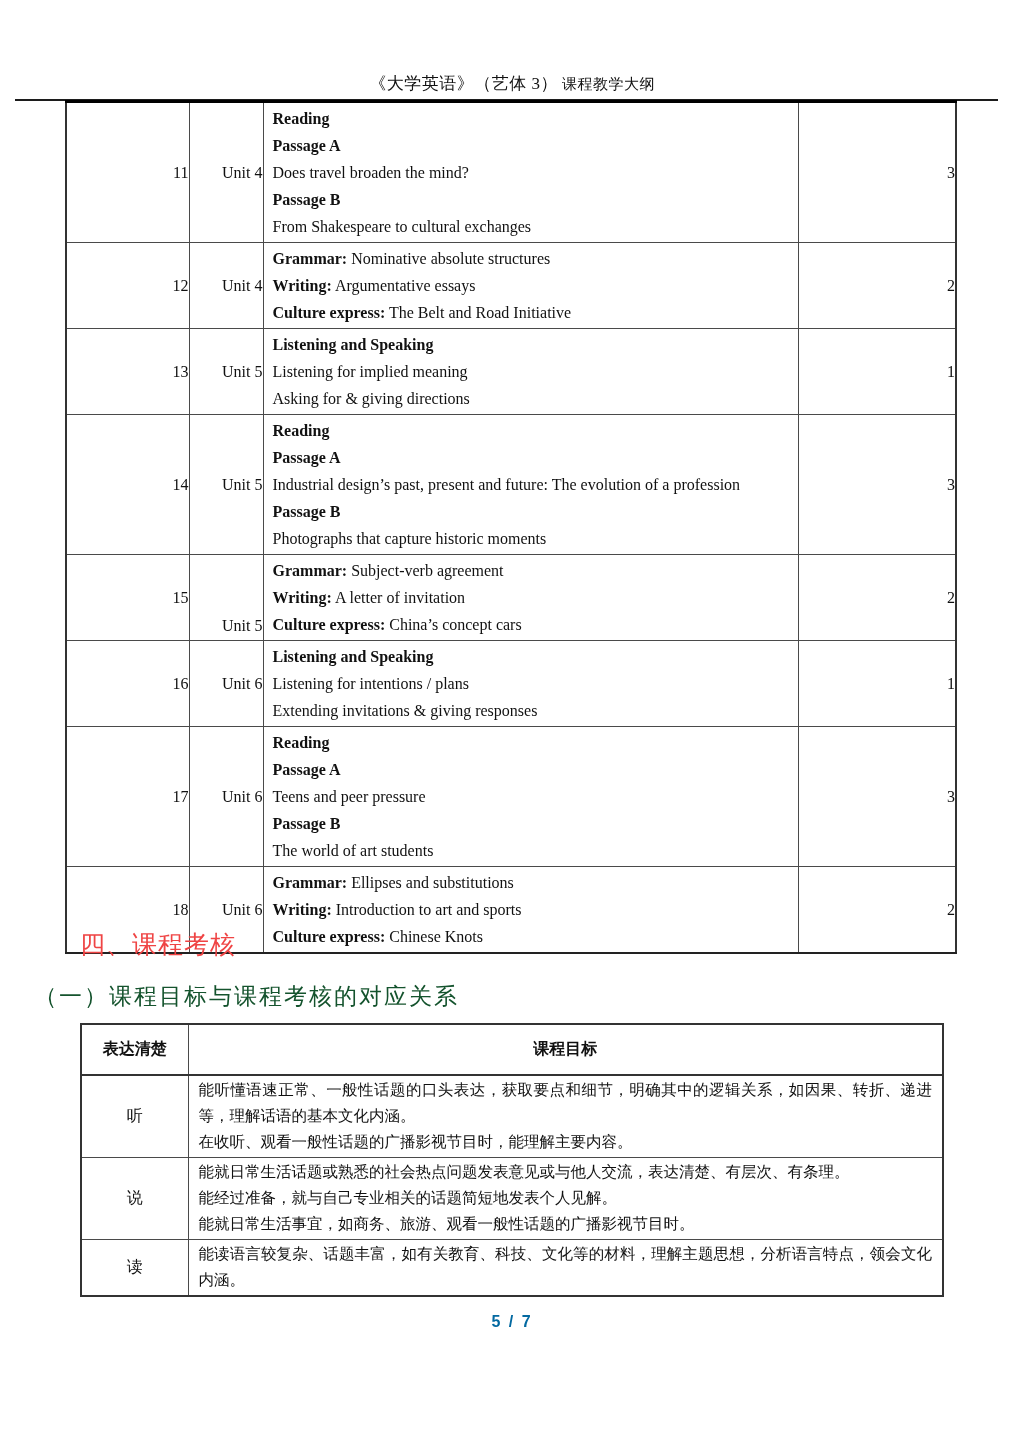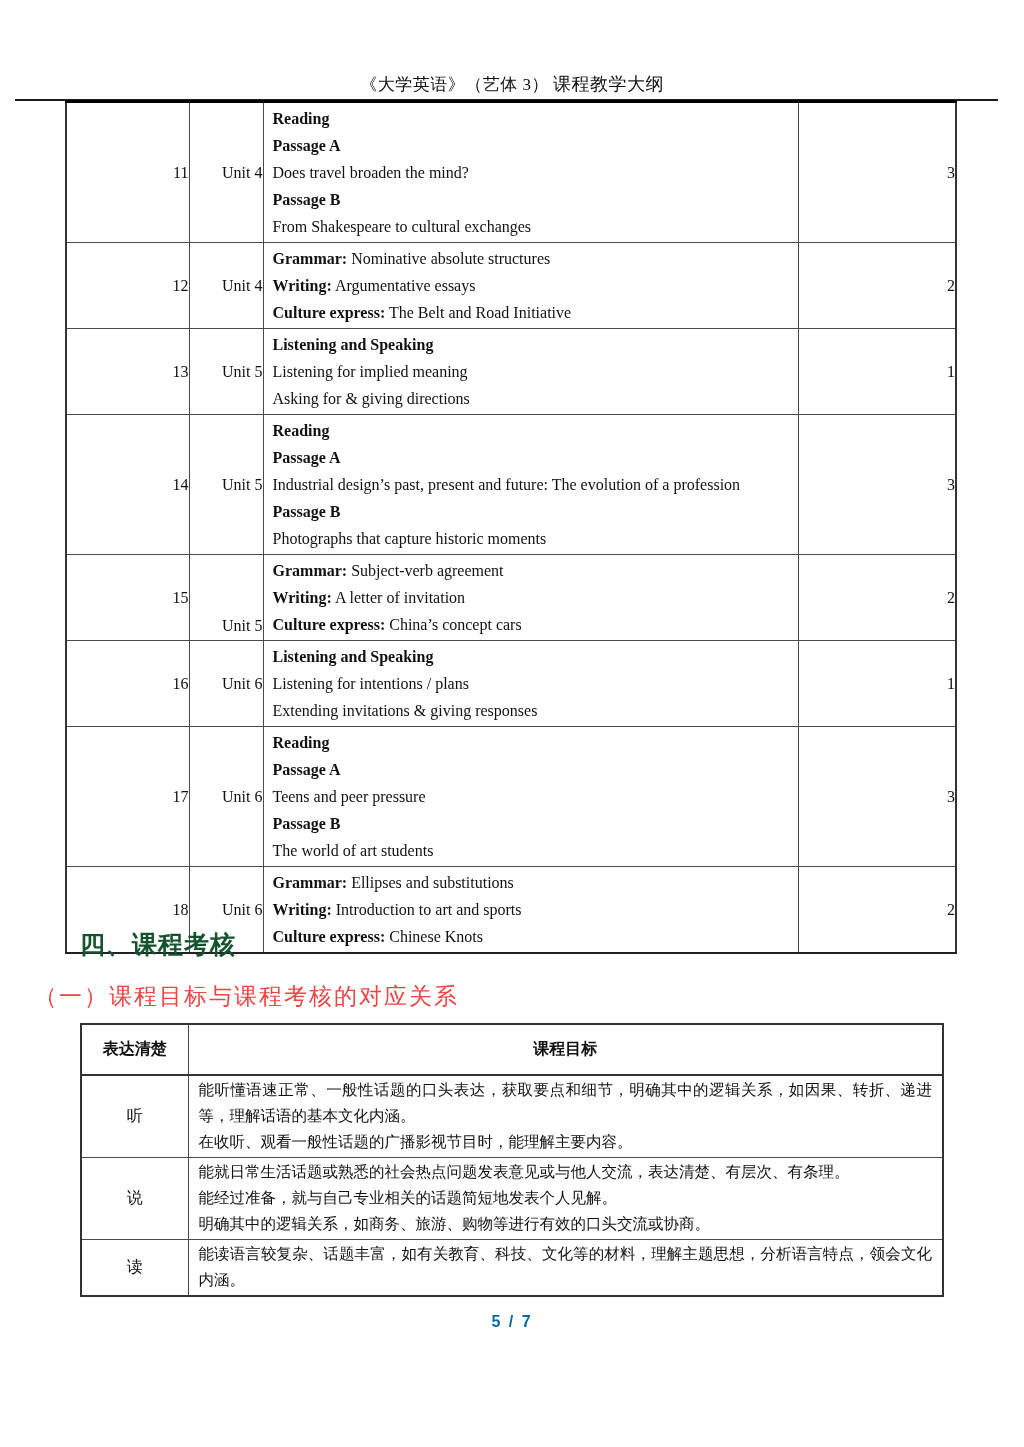--- a/index.html
+++ b/index.html
@@ -25,21 +25,21 @@
     width: 100%;
     text-align: center;
     white-space: nowrap;
   }
   .doc-header .main-title {
     font-size: 17px;
     letter-spacing: 0.5px;
     text-align: right;
   }
   .doc-header .sub-title {
-    font-size: 18px;
+    font-size: 15px;
     font-family: Liberation Sans, sans-serif;
     letter-spacing: 0.5px;
   }
   .header-rule {
     position: absolute;
     top: 99px;
     left: 15px;
     width: 983px;
     height: 2px;
     background: #1c1c1c;
@@ -84,32 +84,32 @@
     font-size: 16px;
   }
   .content-cell b { font-weight: bold; }
 
   
   .section-heading {
     position: absolute;
     left: 80px;
     top: 928px;
     font-family: "Liberation Sans", "DejaVu Sans", sans-serif;
-    font-weight: bold;
+    font-weight: normal;
     font-size: 25px;
-    color: #14532d;
+    color: #ef4444;
     letter-spacing: 1px;
   }
   .sub-heading {
     position: absolute;
     left: 34px;
     top: 981px;
     font-family: "Liberation Serif", "DejaVu Serif", serif;
     font-size: 23px;
-    color: #ef4444;
+    color: #14532d;
     letter-spacing: 2px;
   }
 
   
   .assessment-table {
     position: absolute;
     left: 80px;
     top: 1023px;
     width: 862px;
     border: 2px solid #333333;
@@ -284,21 +284,21 @@
           <td class="objective-cell">
             <p>能听懂语速正常、一般性话题的口头表达，获取要点和细节，明确其中的逻辑关系，如因果、转折、递进等，理解话语的基本文化内涵。</p>
             <p>在收听、观看一般性话题的广播影视节目时，能理解主要内容。</p>
           </td>
         </tr>
         <tr>
           <td class="skill-cell">说</td>
           <td class="objective-cell">
             <p>能就日常生活话题或熟悉的社会热点问题发表意见或与他人交流，表达清楚、有层次、有条理。</p>
             <p>能经过准备，就与自己专业相关的话题简短地发表个人见解。</p>
-            <p>明确其中的逻辑关系，如商务、旅游、购物等进行有效的口头交流或协商。</p>
+            <p>能就日常生活事宜，如商务、旅游、观看一般性话题的广播影视节目时。</p>
           </td>
         </tr>
         <tr>
           <td class="skill-cell">读</td>
           <td class="objective-cell">
             <p>能读语言较复杂、话题丰富，如有关教育、科技、文化等的材料，理解主题思想，分析语言特点，领会文化内涵。</p>
           </td>
         </tr>
       </tbody>
   </table>

